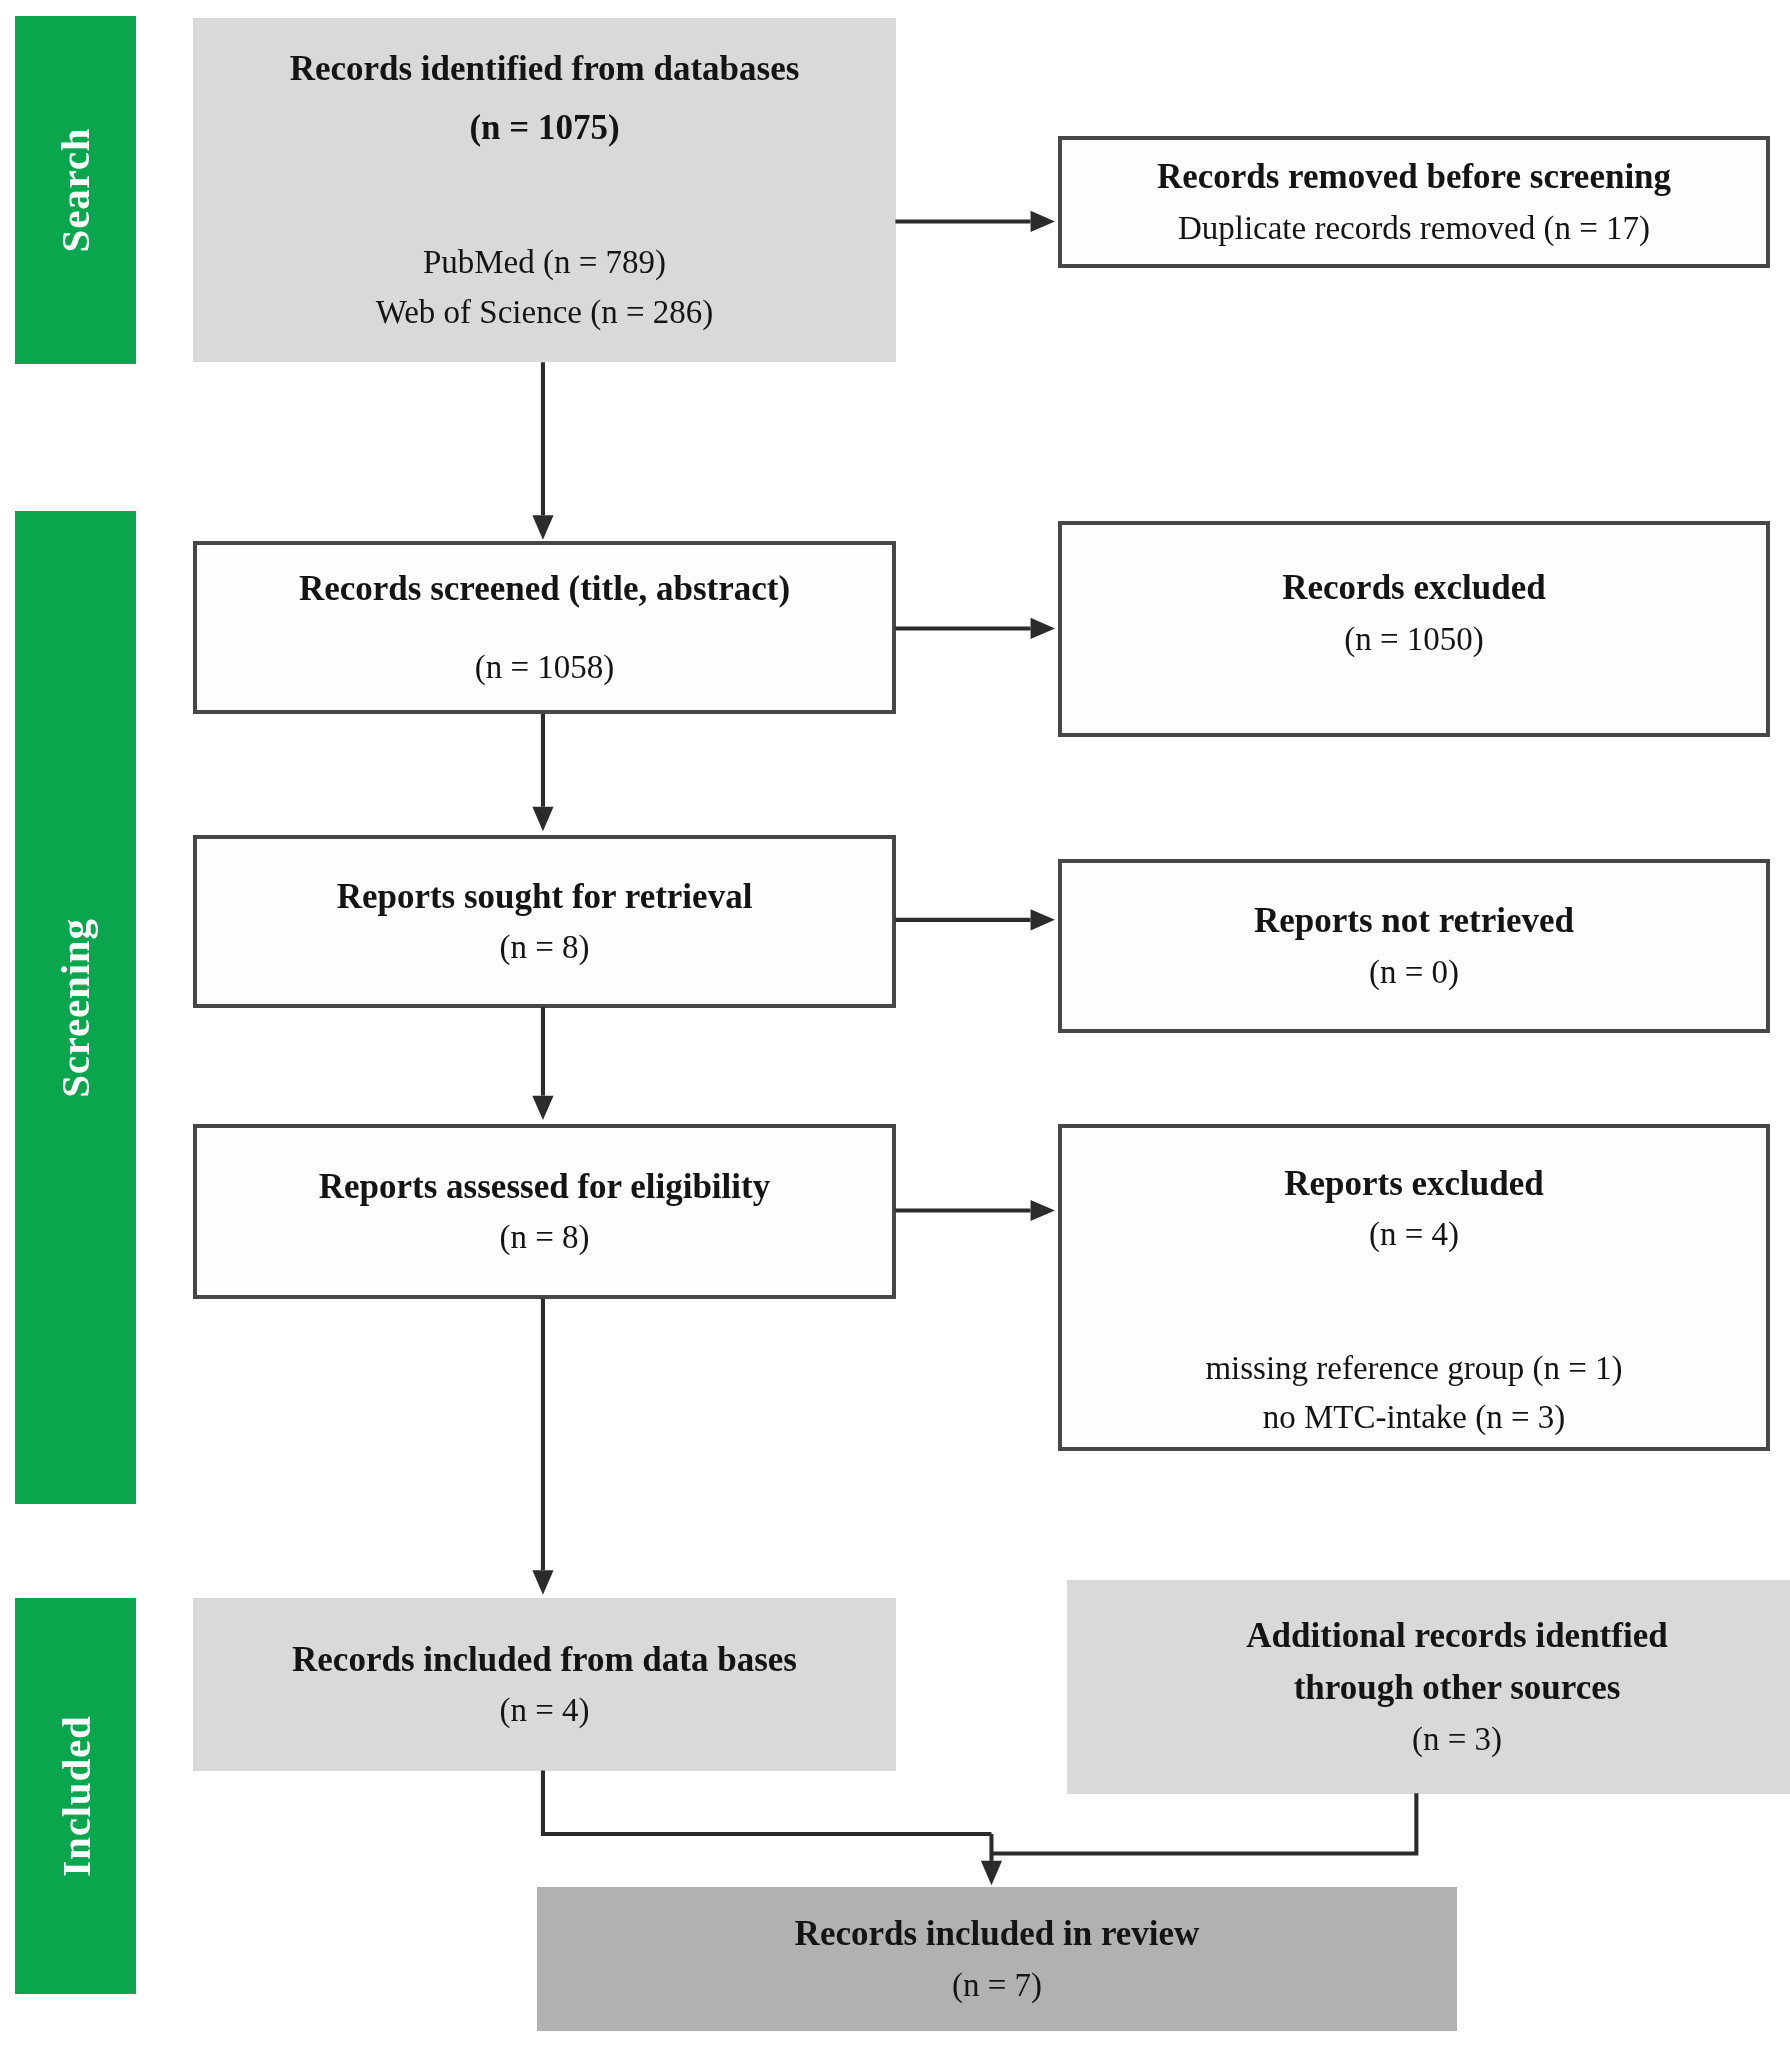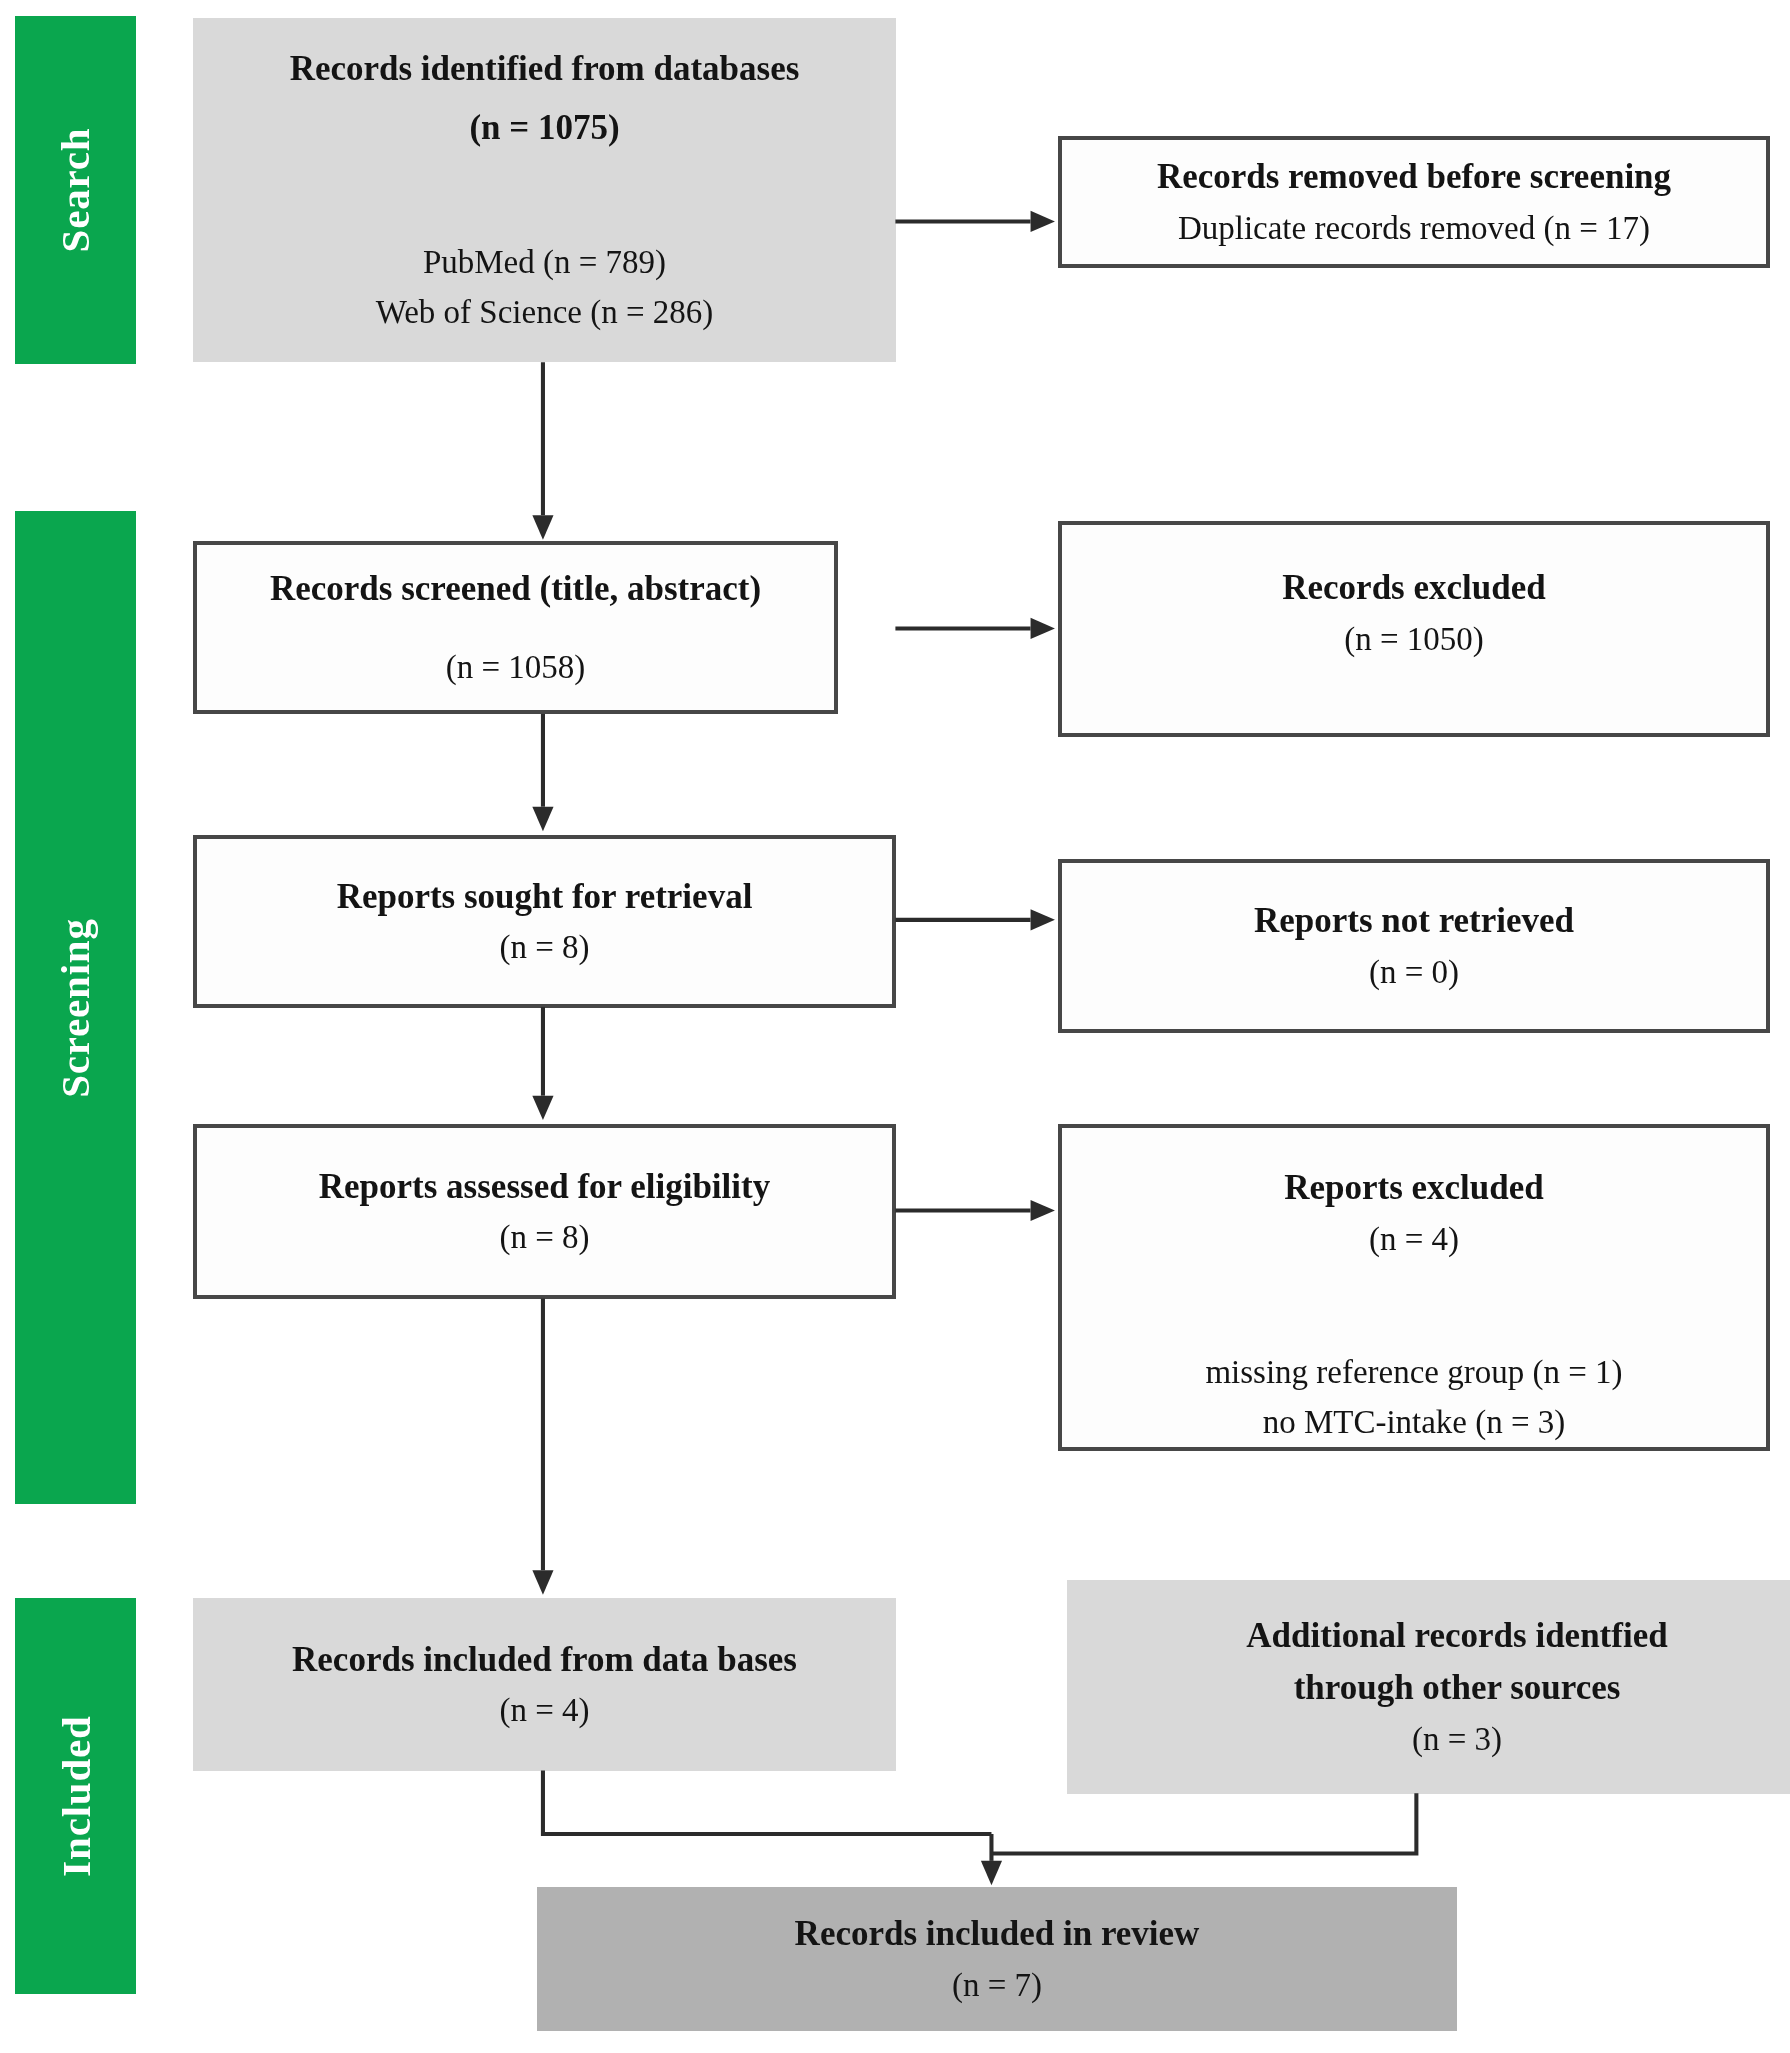--- a/index.html
+++ b/index.html
@@ -63,21 +63,21 @@
     <div class="t gap-sm">(n = 1075)</div>
     <div class="c gap-lg">PubMed (n = 789)</div>
     <div class="c">Web of Science (n = 286)</div>
   </div>
 
   <div class="fbox white" style="left:1058px;top:136px;width:712px;height:132px;">
     <div class="t">Records removed before screening</div>
     <div class="c">Duplicate records removed  (n = 17)</div>
   </div>
 
-  <div class="fbox white" style="left:193px;top:541px;width:645px;height:173px;gap:27px;">
+  <div class="fbox white" style="left:193px;top:541px;width:703px;height:173px;gap:27px;">
     <div class="t">Records screened (title, abstract)</div>
     <div class="c">(n = 1058)</div>
   </div>
 
   <div class="fbox white" style="left:1058px;top:521px;width:712px;height:216px;justify-content:flex-start;padding-top:37px;">
     <div class="t">Records excluded</div>
     <div class="c">(n = 1050)</div>
   </div>
 
   <div class="fbox white" style="left:193px;top:835px;width:703px;height:173px;">
@@ -88,21 +88,21 @@
   <div class="fbox white" style="left:1058px;top:833px;width:712px;height:174px;margin-top:26px;">
     <div class="t">Reports not retrieved</div>
     <div class="c">(n = 0)</div>
   </div>
 
   <div class="fbox white" style="left:193px;top:1124px;width:703px;height:175px;">
     <div class="t">Reports assessed for eligibility</div>
     <div class="c">(n = 8)</div>
   </div>
 
-  <div class="fbox white" style="left:1058px;top:1124px;width:712px;height:327px;justify-content:flex-end;padding-top:25px;">
+  <div class="fbox white" style="left:1058px;top:1124px;width:712px;height:327px;justify-content:center;padding-top:25px;">
     <div class="t">Reports excluded</div>
     <div class="c">(n = 4)</div>
     <div class="c gap-lg">missing reference group (n = 1)</div>
     <div class="c">no MTC-intake (n = 3)</div>
   </div>
 
   <div class="fbox grey" style="left:193px;top:1598px;width:703px;height:173px;">
     <div class="t">Records included from data bases</div>
     <div class="c">(n = 4)</div>
   </div>

